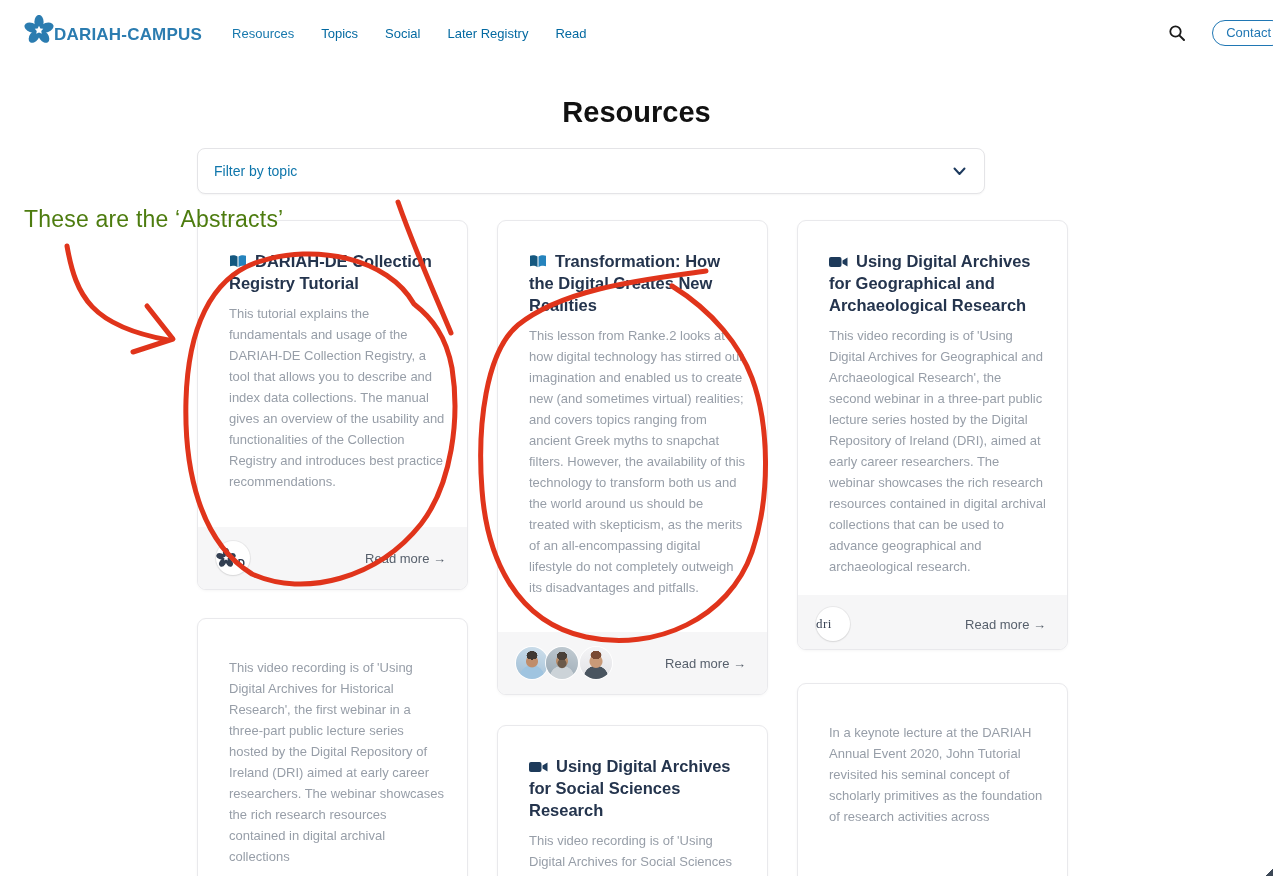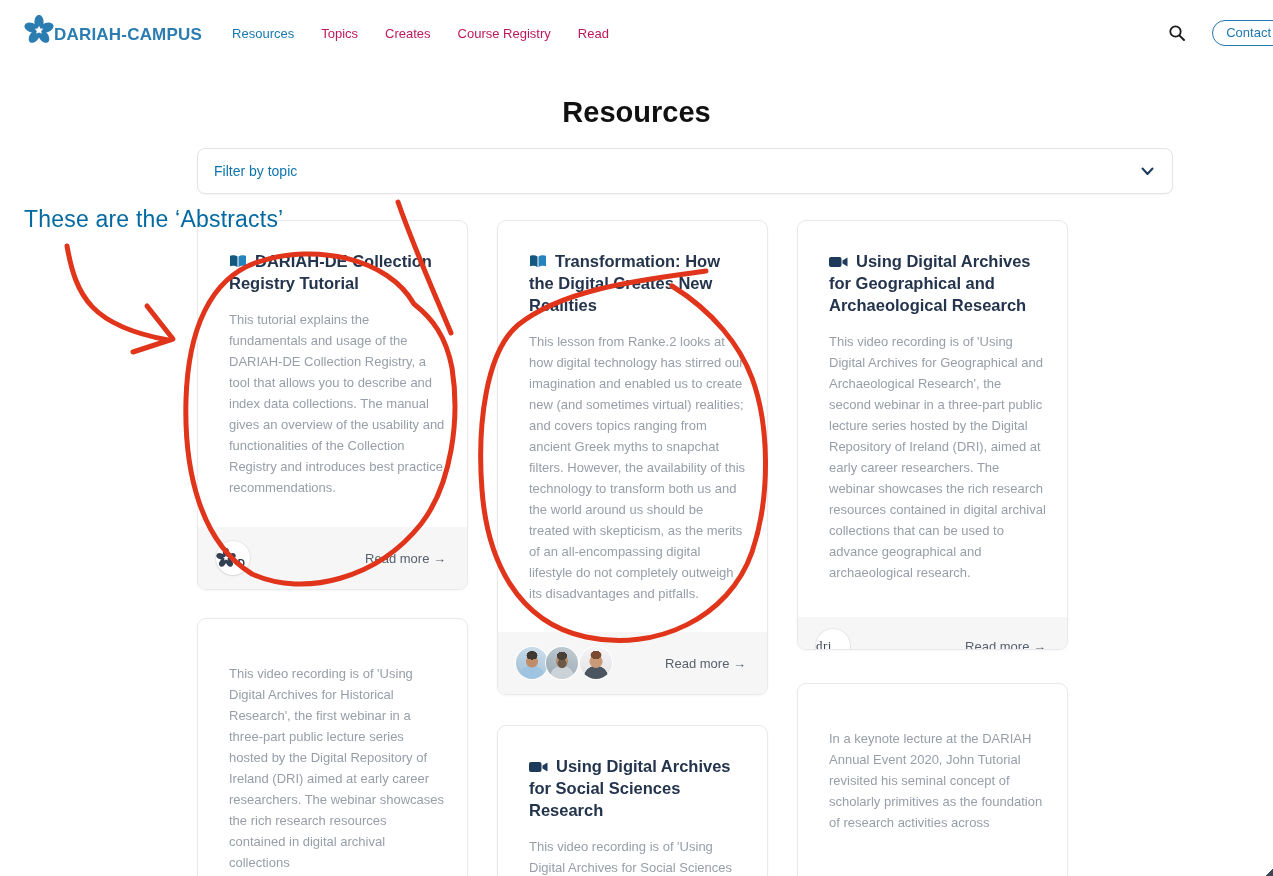--- a/index.html
+++ b/index.html
@@ -13,62 +13,62 @@
   }
   
   .header {
     position:absolute; top:0; left:16px; width:1273px; height:66px;
     display:flex; align-items:center; background:#fff; z-index:5;
   }
   .logo { display:flex; align-items:center; gap:4px; margin-left:8px; cursor:pointer; }
   .logo-mark { width:30px; height:30px; margin-top:-6px; }
   .logo-text { font-size:17px; font-weight:700; color:#2b7cb0; letter-spacing:0.2px; margin-left:-4px; margin-top:4px; }
   .nav { display:flex; align-items:center; gap:27px; margin-left:30px; }
-  .nav a { font-size:13px; text-decoration:none; color:#be185d; cursor:pointer; }
+  .nav a { font-size:13px; text-decoration:none; color:#0369a1; cursor:pointer; }
   .nav a.active { color:#1778ad; }
   .header-right { margin-left:auto; display:flex; align-items:center; gap:26px; padding-right:4px; }
   .search-btn { width:18px; height:18px; cursor:pointer; }
   .contact-btn {
     border:1px solid #2077b4; color:#2077b4; background:#fff;
     border-radius:14px; padding:4px 13px 5px; font-size:13px; cursor:pointer;
     font-family:"Liberation Sans", sans-serif;
   }
   
   .page-title {
     position:absolute; top:96px; left:0; width:1273px;
     text-align:center; font-size:29px; font-weight:800; color:#111;
   }
   .filter-bar {
-    position:absolute; left:197px; top:148px; width:976px; height:46px;
+    position:absolute; left:197px; top:148px; width:788px; height:46px;
     background:#fff; border:1px solid #e4e4e7; border-radius:8px;
     box-shadow:0 1px 2px rgba(0,0,0,0.04);
     display:flex; align-items:center; justify-content:space-between;
     padding:0 18px 0 16px; cursor:pointer;
   }
   .filter-label { font-size:14px; color:#0f76ab; }
   
   .card {
     position:absolute; width:271px; background:#fff;
     border:1px solid #e9e9ec; border-radius:9px;
     box-shadow:0 1px 3px rgba(0,0,0,0.04);
     display:flex; flex-direction:column; overflow:hidden;
   }
   #card-1 { left:197px; top:220px; height:370px; }
   #card-2 { left:497px; top:220px; height:475px; }
-  #card-3 { left:797px; top:220px; height:430px;gap:16px; }
+  #card-3 { left:797px; top:220px; height:430px; }
   #card-4 { left:197px; top:618px; height:320px; }
   #card-5 { left:497px; top:725px; height:260px; }
   #card-6 { left:797px; top:683px; height:300px; }
   .card-content { padding:29px 21px 18px 31px; flex:1; }
   .card-title {
     font-size:16.5px; font-weight:700; color:#24344d; line-height:22px; cursor:pointer;
   }
   .card-title .title-icon { display:inline-block; vertical-align:-2px; margin-right:8px; }
   .card-abstract {
-    margin-top:15px; font-size:13px; line-height:21px; color:#979ea8;
+    margin-top:9px; font-size:13px; line-height:21px; color:#979ea8;
   }
   .card-footer {
     height:62px; background:#f6f6f7; flex:none;
     display:flex; align-items:center; justify-content:space-between;
     padding:0 21px 0 18px;
   }
   #card-3 .card-footer { height:58px; }
   .footer-logo {
     width:34px; height:34px; border-radius:50%; background:#fff;
     box-shadow:0 0 0 1px rgba(0,0,0,0.05), 0 1px 2px rgba(0,0,0,0.08);
@@ -96,21 +96,21 @@
   .avatar-3 { background:
       radial-gradient(ellipse 9px 7px at 50% 25%, #7a4a33 0 60%, transparent 62%),
       radial-gradient(circle at 50% 45%, #c99a78 0 6px, transparent 7px),
       radial-gradient(circle at 50% 97%, #4a5560 0 12px, transparent 12.5px),
       linear-gradient(180deg,#f4f4f6,#e2e2e6);
       margin-left:2px !important; }
   
   .annotation-layer { position:absolute; inset:0; width:1273px; height:876px; z-index:20; pointer-events:none; }
   .annotation-text {
     position:absolute; left:24px; top:206px; z-index:21;
-    font-size:23px; color:#0369a1; pointer-events:none; letter-spacing:0.2px;
+    font-size:23px; color:#4d7c0f; pointer-events:none; letter-spacing:0.2px;
   }
   
   .scroll-corner {
     position:absolute; right:0; bottom:0; width:8px; height:8px; z-index:30;
     background:linear-gradient(135deg, transparent 0 55%, #3c4856 55%);
   }
 </style>
 </head>
 <body>
 
@@ -124,22 +124,22 @@
         <ellipse cx="0" cy="-6.5" rx="3.7" ry="5.6" transform="rotate(216)"></ellipse>
         <ellipse cx="0" cy="-6.5" rx="3.7" ry="5.6" transform="rotate(288)"></ellipse>
       </g>
       <path fill="#ffffff" d="M0,-3.4 L1.1,-1.2 L3.4,-1 L1.8,0.7 L2.2,3 L0,1.9 L-2.2,3 L-1.8,0.7 L-3.4,-1 L-1.1,-1.2 Z"></path>
     </svg>
     <span class="logo-text">DARIAH-CAMPUS</span>
   </div>
   <nav class="nav">
     <a class="active">Resources</a>
     <a>Topics</a>
-    <a>Creates</a>
-    <a>Course Registry</a>
+    <a>Social</a>
+    <a>Later Registry</a>
     <a>Read</a>
   </nav>
   <div class="header-right">
     <svg class="search-btn" viewBox="0 0 18 18">
       <circle cx="7.5" cy="7.5" r="5.2" fill="none" stroke="#1a1a1a" stroke-width="1.8"></circle>
       <line x1="11.6" y1="11.6" x2="16" y2="16" stroke="#1a1a1a" stroke-width="2" stroke-linecap="round"></line>
     </svg>
     <button class="contact-btn">Contact</button>
   </div>
 </div>

